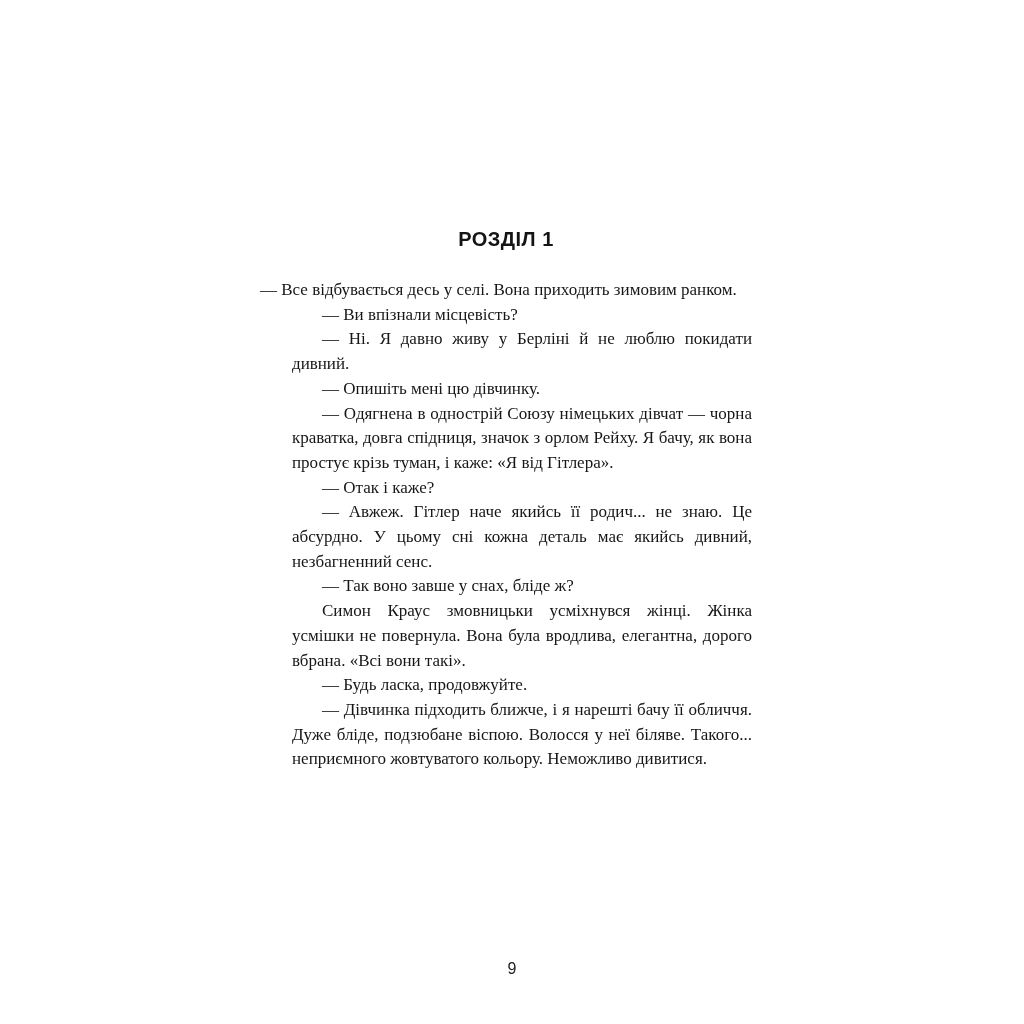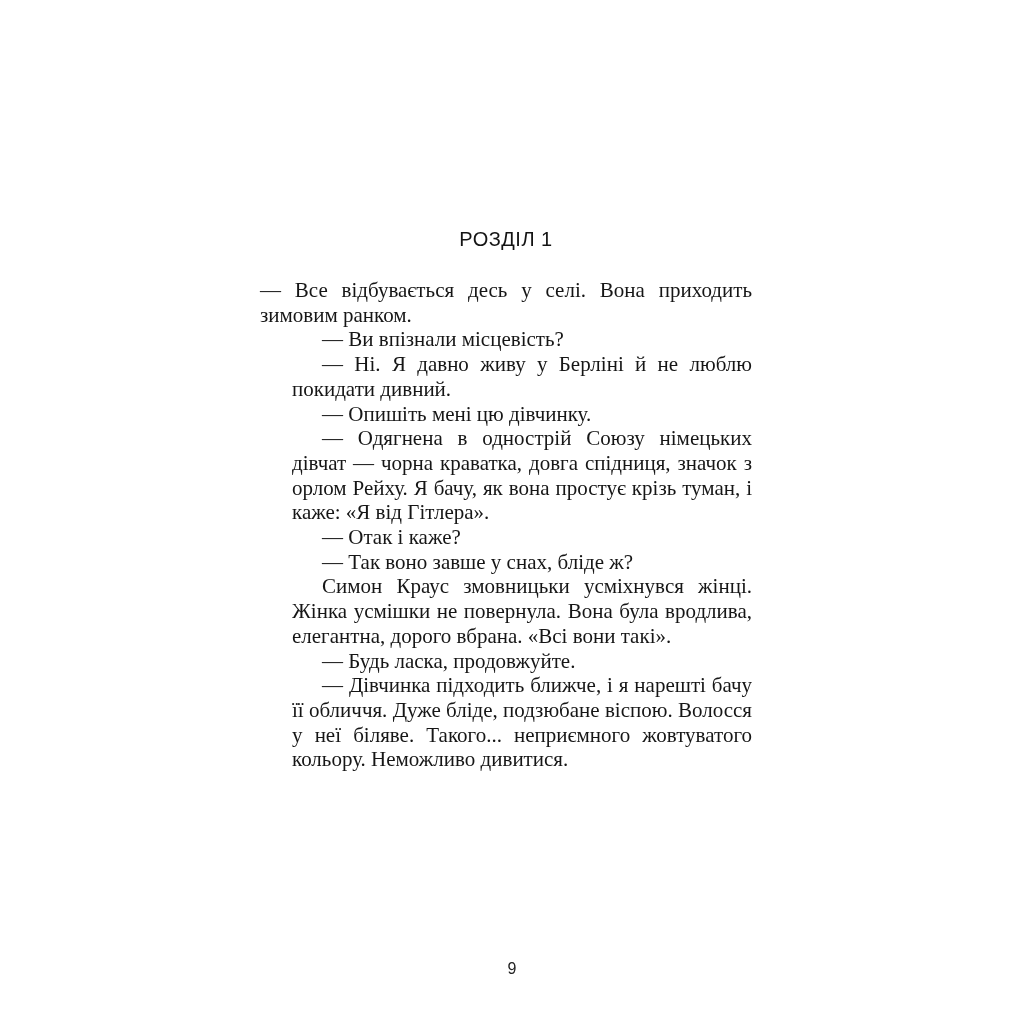--- a/index.html
+++ b/index.html
@@ -16,31 +16,31 @@
   }
   .content {
     position: absolute;
     left: 260px;
     top: 226px;
     width: 492px;
   }
   .chapter-heading {
     margin: 0 0 26px 0;
     font-family: "Liberation Sans", sans-serif;
-    font-weight: normal;
+    font-weight: bold;
     font-size: 20px;
     line-height: 26px;
     letter-spacing: 0.5px;
     text-align: center;
     color: #141414;
   }
   .body-text p {
     margin: 0;
     font-family: "Liberation Serif", serif;
-    font-size: 21px;
+    font-size: 17px;
     line-height: 24.7px;
     text-align: justify;
     color: #161616;
   }
   .body-text p.indent {
     text-indent: 30px;
     margin-left: 32px;
   }
   .page-number {
     position: absolute;
@@ -59,20 +59,21 @@
 <div class="page">
   <div class="content">
     <h1 class="chapter-heading">РОЗДІЛ 1</h1>
     <div class="body-text">
       <p>— Все відбувається десь у селі. Вона приходить зимовим ранком.</p>
       <p class="indent">— Ви впізнали місцевість?</p>
       <p class="indent">— Ні. Я давно живу у Берліні й не люблю покидати дивний.</p>
       <p class="indent">— Опишіть мені цю дівчинку.</p>
       <p class="indent">— Одягнена в однострій Союзу німецьких дівчат — чорна краватка, довга спідниця, значок з орлом Рейху. Я бачу, як вона простує крізь туман, і каже: «Я від Гітлера».</p>
       <p class="indent">— Отак і каже?</p>
+      <p class="indent">— Авжеж. Гітлер наче якийсь її родич... не знаю. Це абсурдно. У цьому сні кожна деталь має якийсь дивний, незбагненний сенс.</p>
       <p class="indent">— Так воно завше у снах, бліде ж?</p>
       <p class="indent">Симон Краус змовницьки усміхнувся жінці. Жінка усмішки не повернула. Вона була вродлива, елегантна, дорого вбрана. «Всі вони такі».</p>
       <p class="indent">— Будь ласка, продовжуйте.</p>
       <p class="indent">— Дівчинка підходить ближче, і я нарешті бачу її обличчя. Дуже бліде, подзюбане віспою. Волосся у неї біляве. Такого... неприємного жовтуватого кольору. Неможливо дивитися.</p>
     </div>
   </div>
   <div class="page-number">9</div>
 </div>
 
 </body></html>

